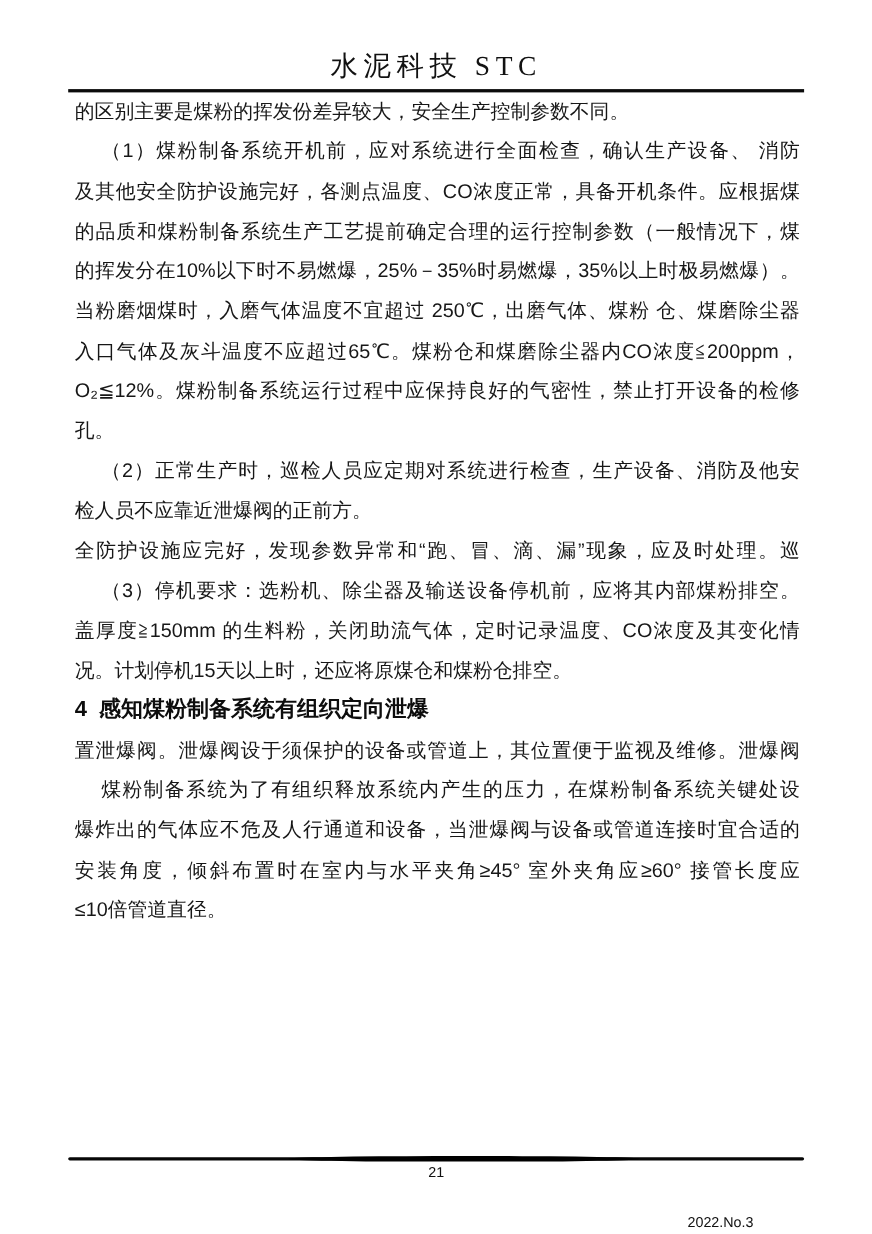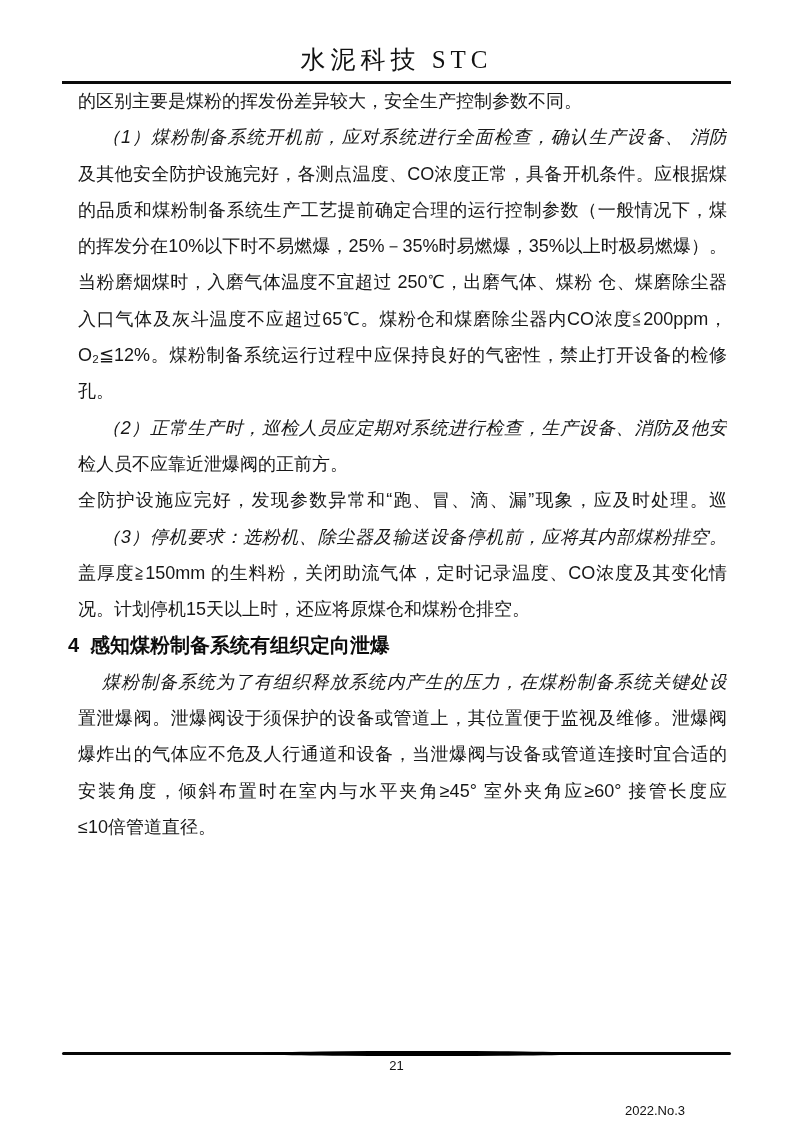--- a/index.html
+++ b/index.html
@@ -40,23 +40,22 @@
     width: 659px;
     font-size: 18px;
     color: #171717;
   }
   .line {
     height: 36.3px;
     line-height: 36.3px;
     text-align: justify;
     text-align-last: justify;
     overflow: hidden;
-    margin-left: 10px;
   }
-  .line.first { text-indent: 24px; font-style: italic; }
+  .line.first { text-indent: 24px; }
   .line.last  { text-align-last: left; }
   .heading {
     height: 36.3px;
     line-height: 36.3px;
     font-weight: bold;
     font-size: 20px;
     color: #0d0d0d;
   }
   .h-num { display: inline-block; width: 22px; }
   
@@ -115,22 +114,22 @@
       <div class="line">入口气体及灰斗温度不应超过65℃。煤粉仓和煤磨除尘器内CO浓度≦200ppm，</div>
       <div class="line">O₂≦12%。煤粉制备系统运行过程中应保持良好的气密性，禁止打开设备的检修门、</div>
       <div class="line last">孔。</div>
       <div class="line first">（2）正常生产时，巡检人员应定期对系统进行检查，生产设备、消防及他安</div>
       <div class="line last">检人员不应靠近泄爆阀的正前方。</div>
       <div class="line">全防护设施应完好，发现参数异常和“跑、冒、滴、漏”现象，应及时处理。巡</div>
       <div class="line first">（3）停机要求：选粉机、除尘器及输送设备停机前，应将其内部煤粉排空。</div>
       <div class="line">盖厚度≧150mm 的生料粉，关闭助流气体，定时记录温度、CO浓度及其变化情</div>
       <div class="line last">况。计划停机15天以上时，还应将原煤仓和煤粉仓排空。</div>
       <div class="heading"><span class="h-num">4</span><span>感知煤粉制备系统有组织定向泄爆</span></div>
+      <div class="line">置泄爆阀。泄爆阀设于须保护的设备或管道上，其位置便于监视及维修。泄爆阀</div>
       <div class="line first">煤粉制备系统为了有组织释放系统内产生的压力，在煤粉制备系统关键处设</div>
-      <div class="line">置泄爆阀。泄爆阀设于须保护的设备或管道上，其位置便于监视及维修。泄爆阀</div>
       <div class="line">爆炸出的气体应不危及人行通道和设备，当泄爆阀与设备或管道连接时宜合适的</div>
       <div class="line">安装角度，倾斜布置时在室内与水平夹角≥45° 室外夹角应≥60° 接管长度应</div>
       <div class="line last">≤10倍管道直径。</div>
     </main>
 
   <div class="footer-rule"></div>
 
   <div class="footer-page">21</div>
 
   <div class="footer-issue">2022.No.3</div>

